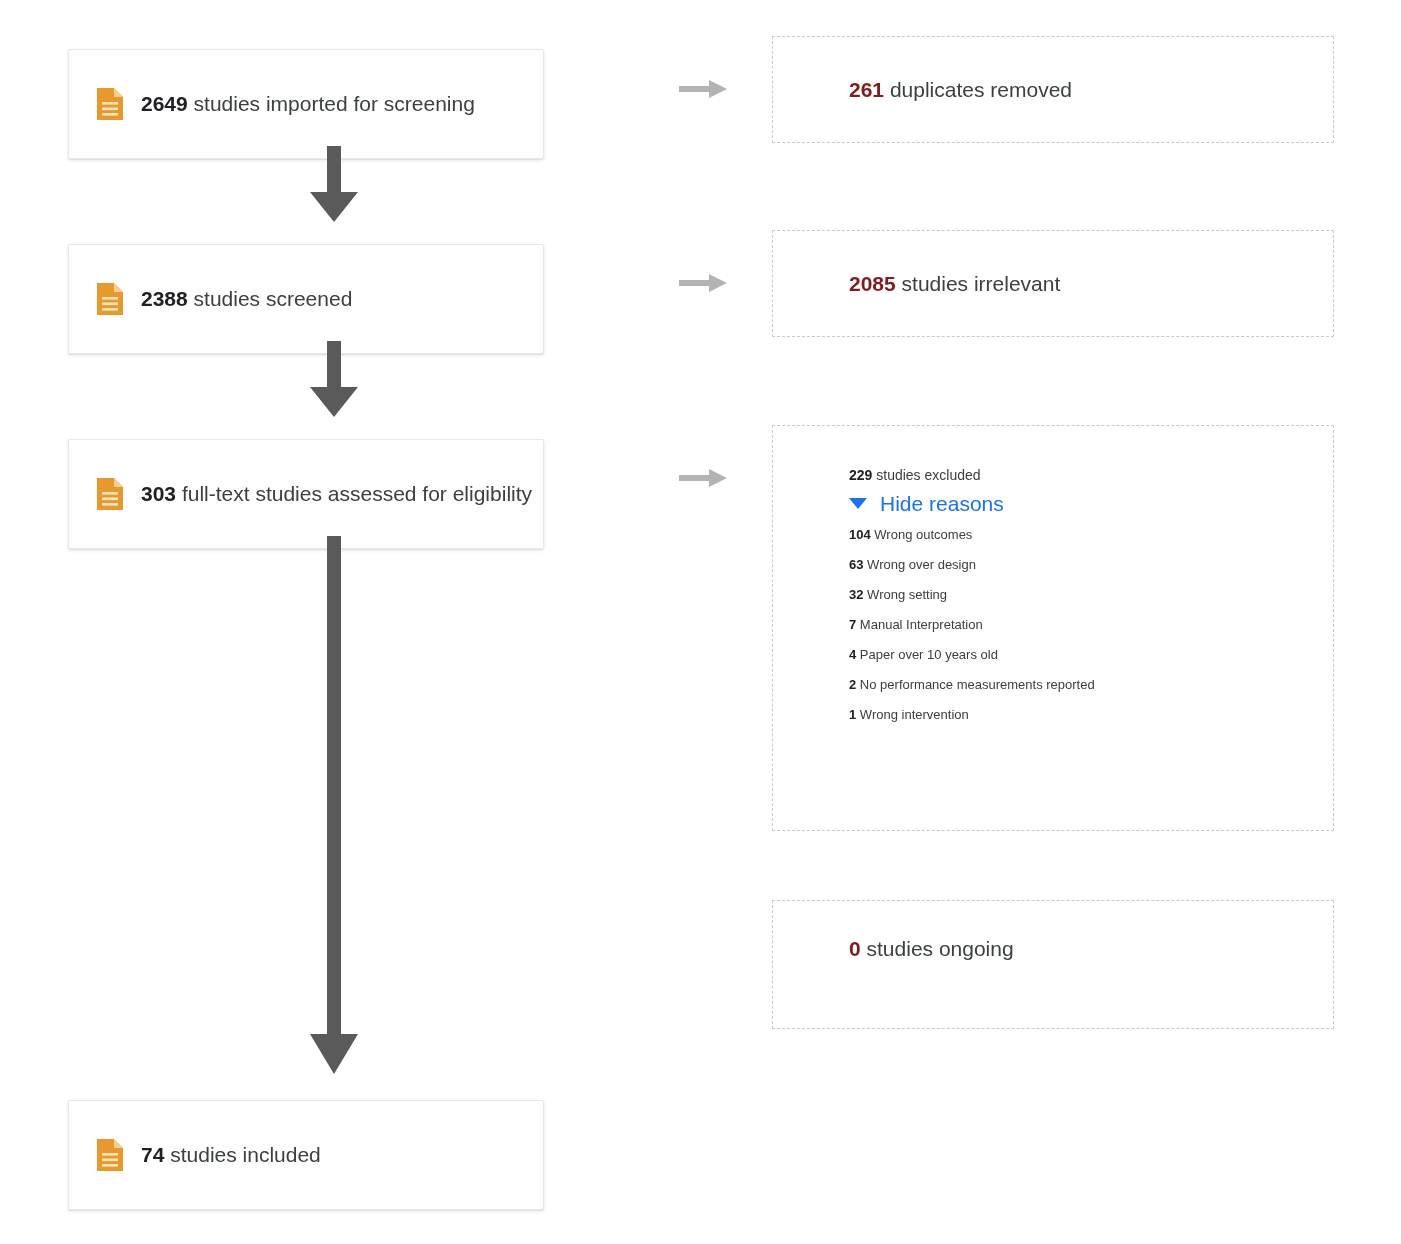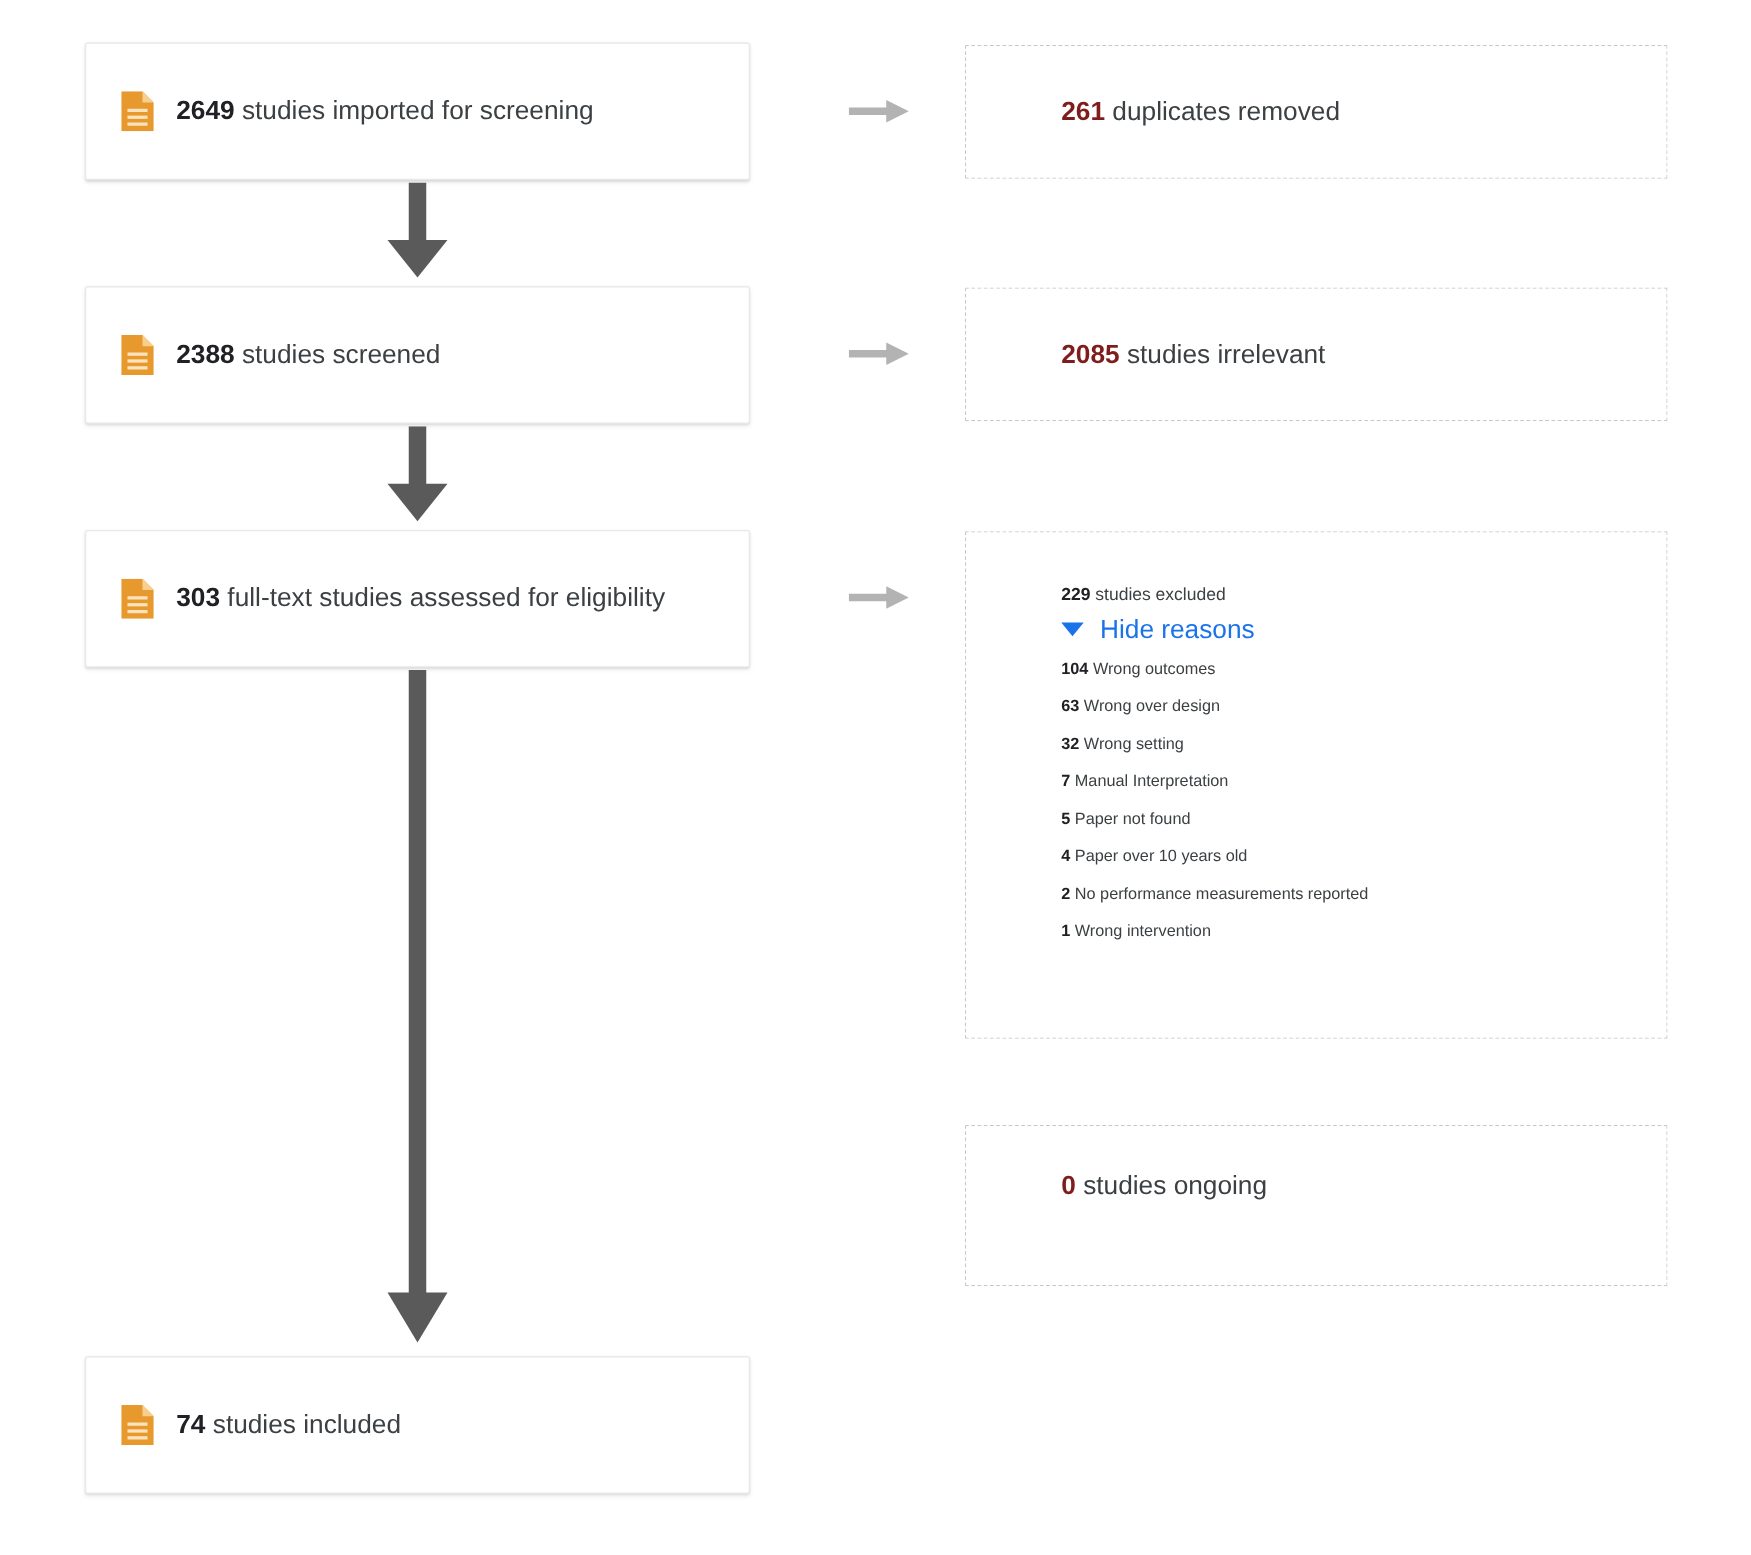--- a/index.html
+++ b/index.html
@@ -18,28 +18,29 @@
   #flow {
     position: relative;
     width: 1401px;
     height: 1244px;
   }
 
   
   .card {
     position: absolute;
     left: 68px;
-    width: 532px;
+    width: 476px;
     background: #ffffff;
     border: 1px solid #e8e8e8;
     border-radius: 2px;
     box-shadow: 0 1px 2px rgba(0,0,0,0.10), 0 2px 4px rgba(0,0,0,0.06);
     box-sizing: border-box;
     display: flex;
     align-items: center;
+    margin-top: 15px;
   }
   .card-inner {
     display: flex;
     align-items: center;
     padding-left: 28px;
   }
 
   
   .doc-icon {
     width: 26px;
@@ -246,21 +247,20 @@
       <div class="reasons-toggle">
         <span class="caret"></span>
         <span class="link-text">Hide reasons</span>
       </div>
 
       <ul class="reason-list">
         <li><span class="num">104</span> <span>Wrong outcomes</span></li>
         <li><span class="num">63</span> <span>Wrong over design</span></li>
         <li><span class="num">32</span> <span>Wrong setting</span></li>
         <li><span class="num">7</span> <span>Manual Interpretation</span></li>
-        <li><span class="num">5</span> <span>Paper not found</span></li>
         <li><span class="num">4</span> <span>Paper over 10 years old</span></li>
         <li><span class="num">2</span> <span>No performance measurements reported</span></li>
         <li><span class="num">1</span> <span>Wrong intervention</span></li>
       </ul>
     </div>
   </div>
 
   <div class="dashed" style="top:900px; height:129px;">
     <div class="dashed-inner" style="padding-top:33px;">
       <div class="dashed-line"><span class="num">0</span> <span>studies ongoing</span></div>

